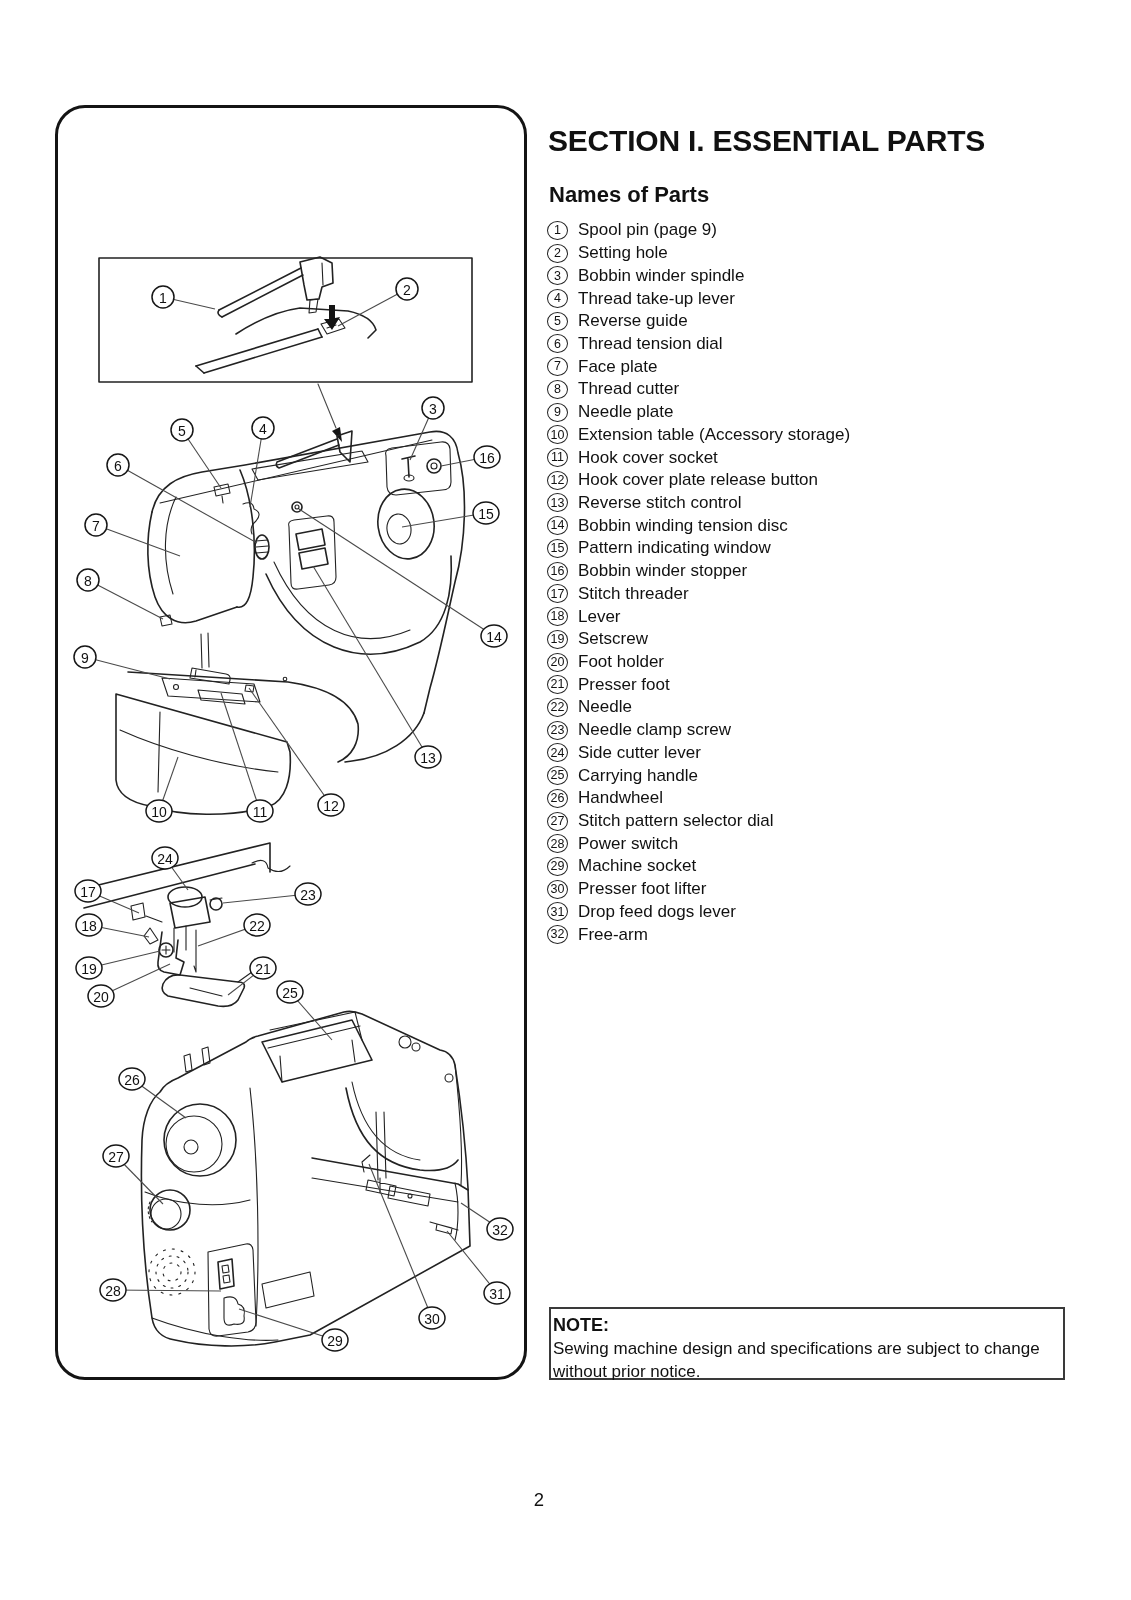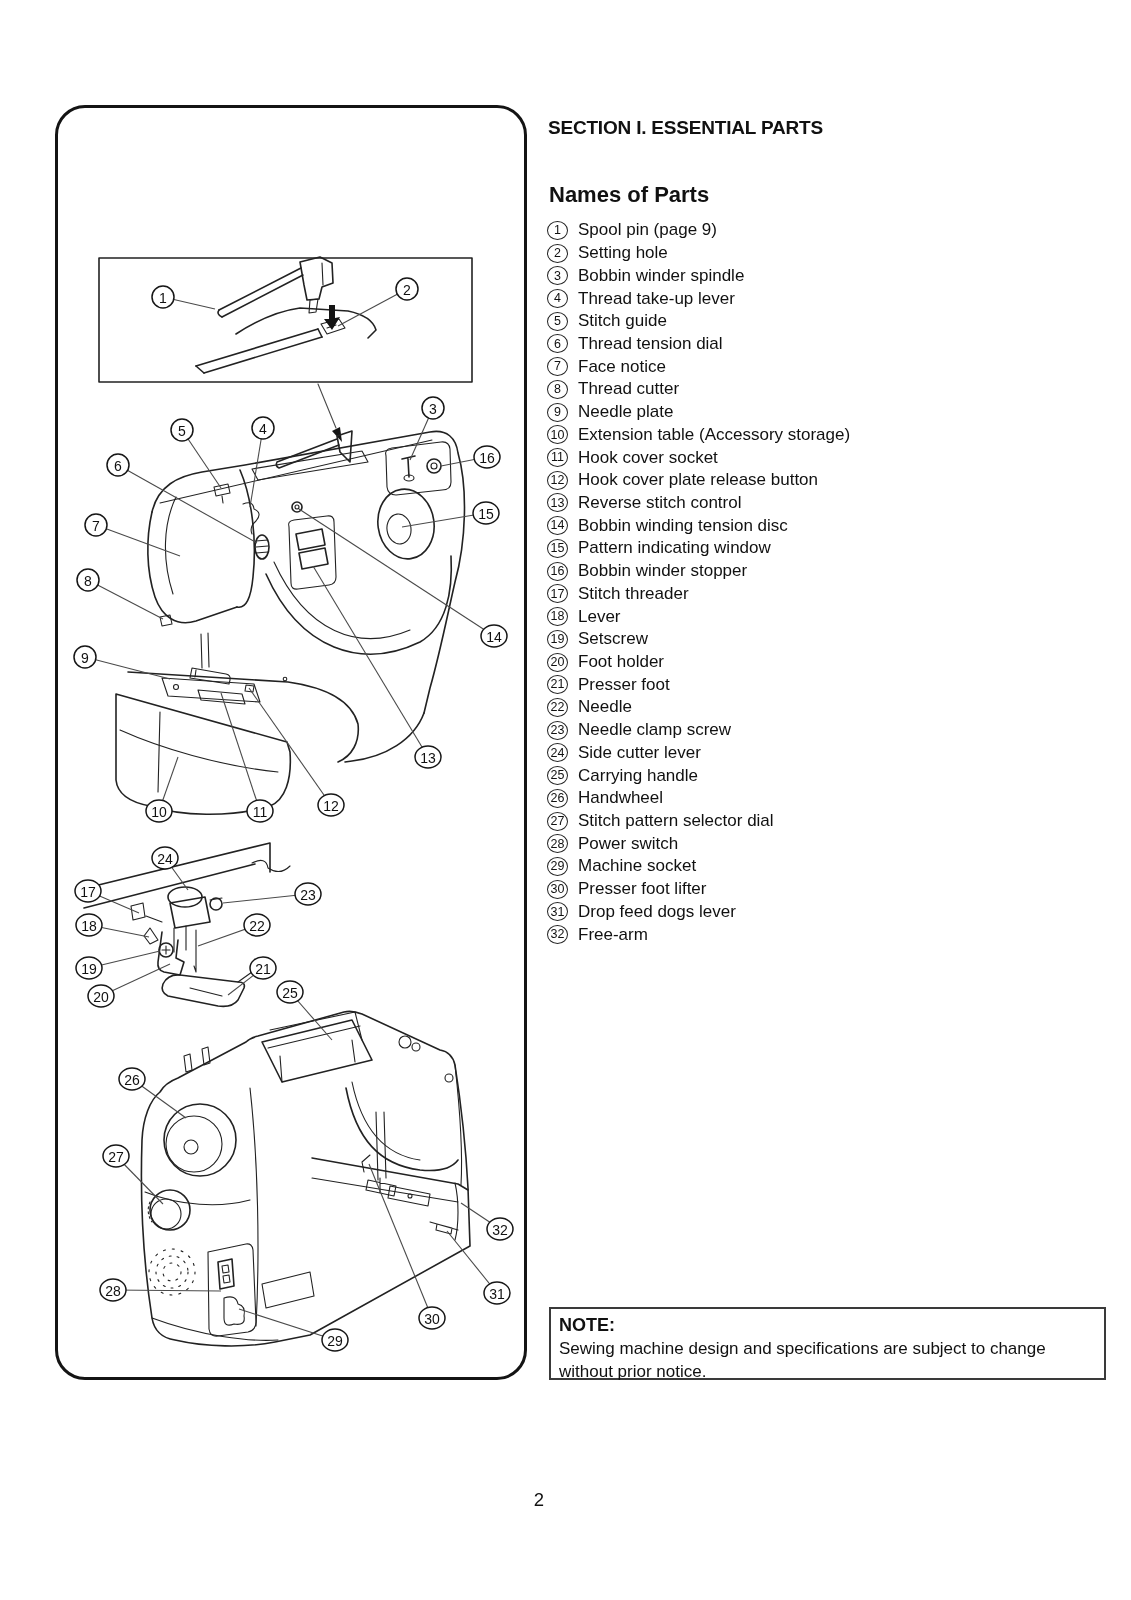--- a/index.html
+++ b/index.html
@@ -13,41 +13,41 @@
   }
   #art{position:absolute;left:0;top:0;width:1131px;height:1600px;}
   .art{fill:none;stroke:#222;stroke-width:1.6;stroke-linecap:round;stroke-linejoin:round;}
   .thin{stroke-width:1.1;}
   .leader{stroke:#4a4a4a;stroke-width:1.1;}
   .cbubble{fill:#fff;stroke:#161616;stroke-width:1.5;}
   .ctext{font:14px "Liberation Sans",sans-serif;text-anchor:middle;dominant-baseline:central;fill:#111;}
   .solid{fill:#141414;stroke:none;}
   .content{position:absolute;left:540px;top:108px;width:540px;}
   .title{
-    position:absolute;left:8px;top:9px;margin:0;
-    font-size:19px;font-weight:bold;letter-spacing:-0.2px;white-space:nowrap;
+    position:absolute;left:8px;top:16px;margin:0;
+    font-size:30px;font-weight:bold;letter-spacing:-0.2px;white-space:nowrap;
   }
   .subtitle{
     position:absolute;left:9px;top:74px;margin:0;
     font-size:22px;font-weight:bold;white-space:nowrap;text-align:right;
   }
   .parts{
     position:absolute;left:0;top:111px;margin:0;padding:0;list-style:none;width:540px;
   }
   .parts li{height:22.72px;display:flex;align-items:center;}
   .pnum{
     box-sizing:border-box;flex:0 0 auto;margin-left:7px;width:21px;height:19px;
     border:1.4px solid #222;border-radius:50%;
     display:inline-flex;align-items:center;justify-content:center;
     font-size:12.5px;line-height:1;
   }
   .plabel{margin-left:10px;font-size:17px;white-space:nowrap;}
   .note{
-    position:absolute;left:549px;top:1307px;width:557px;height:73px;box-sizing:border-box;
-    border:2px solid #3a3a3a;padding:5px 8px;
+    position:absolute;left:549px;top:1307px;width:516px;height:73px;box-sizing:border-box;
+    border:2px solid #3a3a3a;padding:5px 2px;
   }
   .note-heading{font-size:18px;font-weight:bold;line-height:23px;}
   .note-body{font-size:17px;line-height:23px;}
   .pagenum{position:absolute;left:519px;top:1489px;width:40px;text-align:center;font-size:18.5px;}
 </style>
 </head>
 <body>
 
 <div class="page">
 
@@ -316,29 +316,29 @@
         <li>
           <span class="pnum">3</span>
           <span class="plabel">Bobbin winder spindle</span>
         </li>
         <li>
           <span class="pnum">4</span>
           <span class="plabel">Thread take-up lever</span>
         </li>
         <li>
           <span class="pnum">5</span>
-          <span class="plabel">Stitch guide</span>
+          <span class="plabel">Reverse guide</span>
         </li>
         <li>
           <span class="pnum">6</span>
           <span class="plabel">Thread tension dial</span>
         </li>
         <li>
           <span class="pnum">7</span>
-          <span class="plabel">Face notice</span>
+          <span class="plabel">Face plate</span>
         </li>
         <li>
           <span class="pnum">8</span>
           <span class="plabel">Thread cutter</span>
         </li>
         <li>
           <span class="pnum">9</span>
           <span class="plabel">Needle plate</span>
         </li>
         <li>

